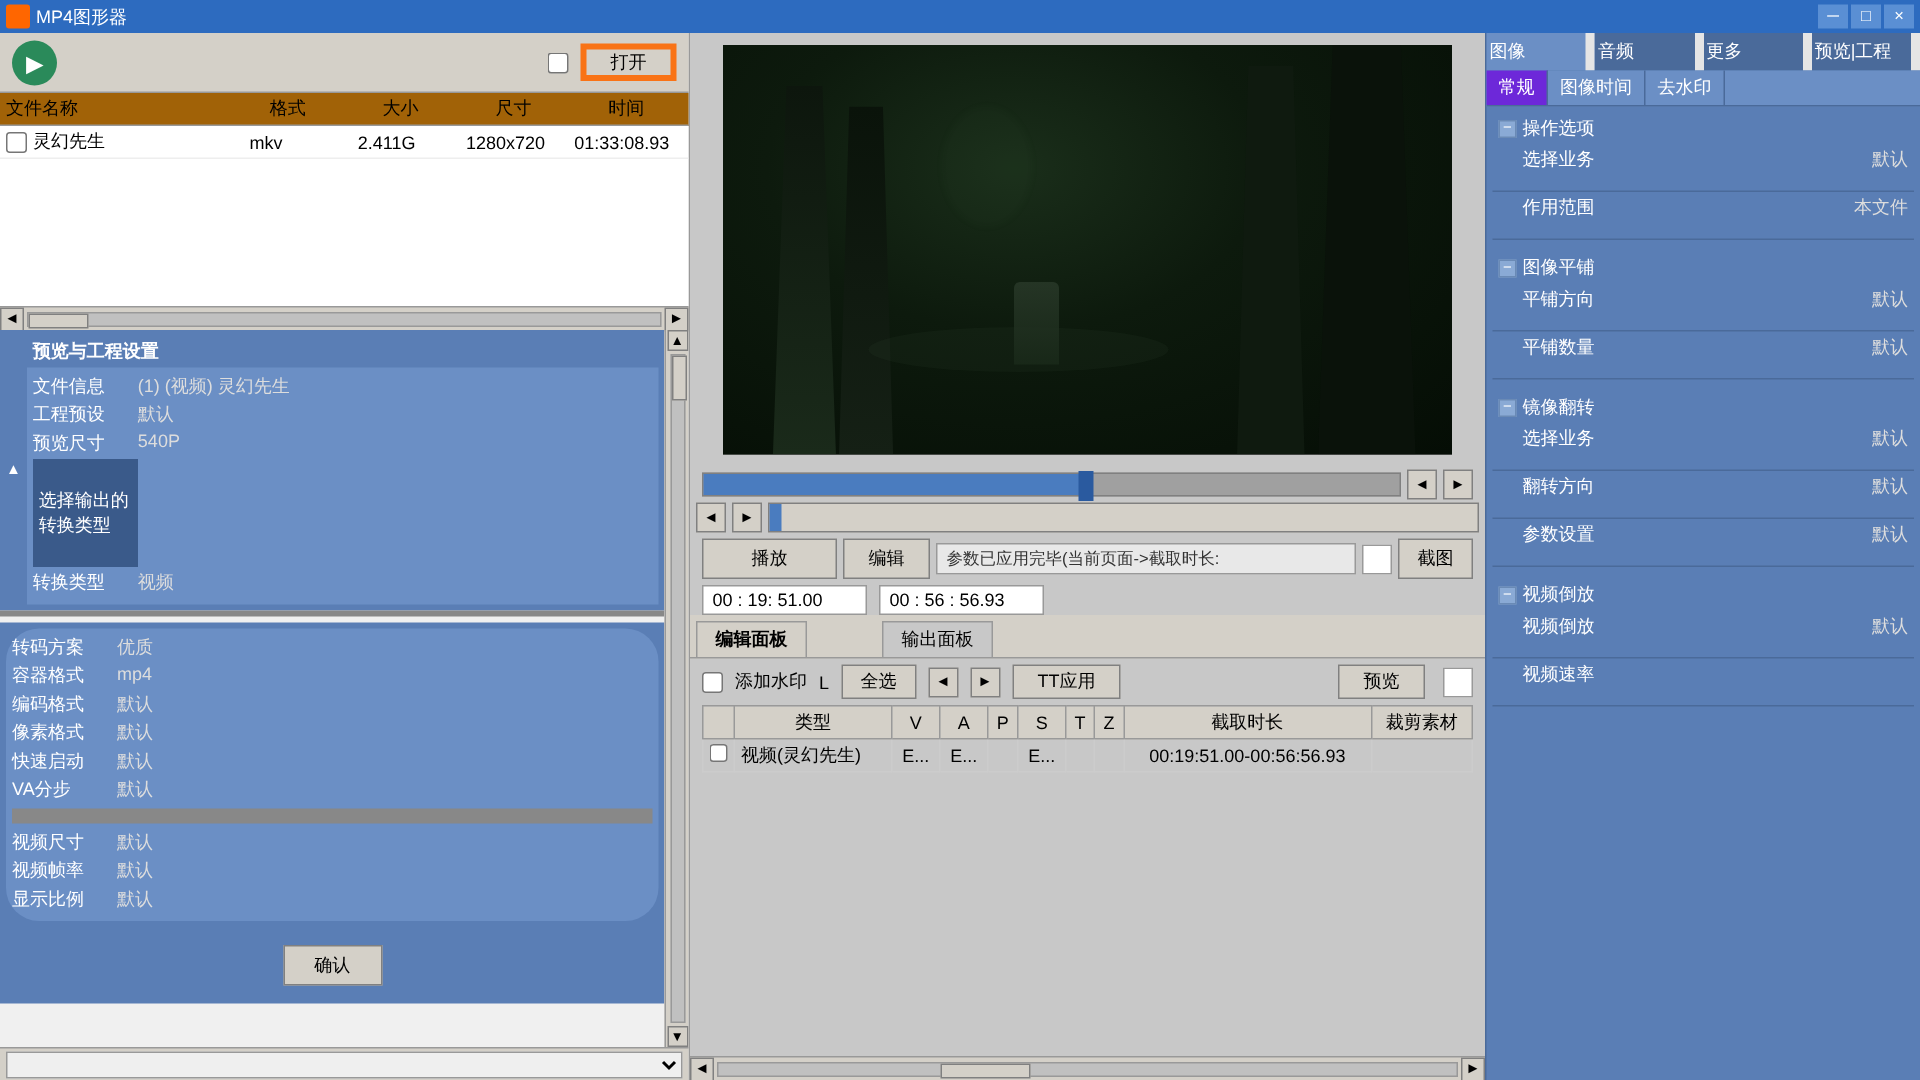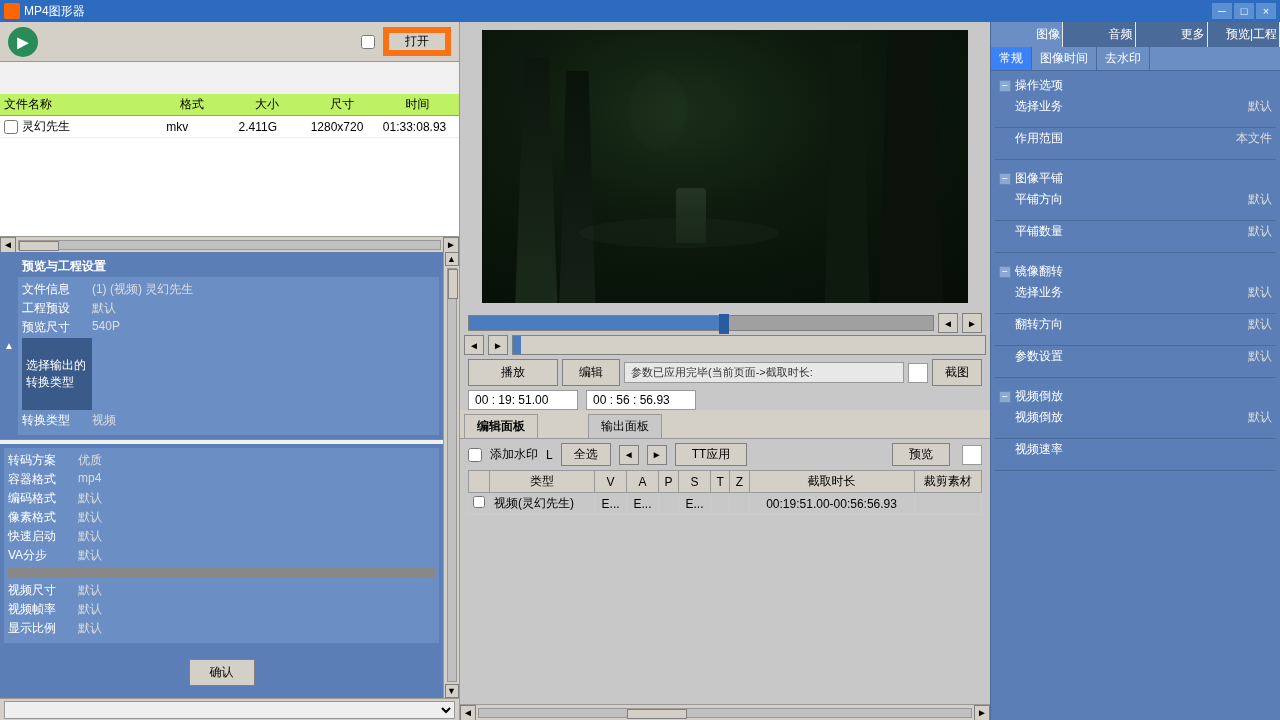--- a/index.html
+++ b/index.html
@@ -12,23 +12,23 @@
     .title-bar-right { display: flex; gap: 2px; }
     .title-btn { width: 20px; height: 16px; background: #5a8fd4; border: none; color: white; cursor: pointer; font-size: 11px; display: flex; align-items: center; justify-content: center; }
     
     .main-content { display: flex; flex: 1; overflow: hidden; }
     
     
     .left-panel { width: 460px; display: flex; flex-direction: column; border-right: 1px solid #999; }
     
     .top-bar { height: 40px; background: #d4d0c8; display: flex; align-items: center; padding: 0 8px; border-bottom: 1px solid #999; gap: 8px; }
     
-    .open-btn { background: #d4d0c8; border: 6px solid #f97316; padding: 0 16px; cursor: pointer; font-size: 12px; }
-    
-    .file-list-header { display: flex; background: #bef264; border-bottom: 1px solid #999; padding: 2px 4px; font-size: 12px; margin-top: 32px; }
+    .open-btn { background: #d4d0c8; border: 4px solid #f97316; padding: 0 16px; cursor: pointer; font-size: 12px; }
+    
+    .file-list-header { display: flex; background: #a16207; border-bottom: 1px solid #999; padding: 2px 4px; font-size: 12px; }
     .file-col { flex: 1; text-align: center; }
     .file-col-name { flex: 2; text-align: left; }
     
     .file-list { flex: 1; background: white; overflow-y: auto; min-height: 100px; max-height: 120px; }
     .file-row { display: flex; align-items: center; padding: 2px 4px; font-size: 12px; border-bottom: 1px solid #eee; }
     .file-row .file-col { flex: 1; text-align: left; }
     .file-row .file-col-name { flex: 2; text-align: left; }
     .file-checkbox { width: 14px; height: 14px; margin-right: 4px; }
     
     .scroll-bar-h { height: 16px; background: #d4d0c8; border-top: 1px solid #999; display: flex; align-items: center; }
@@ -38,21 +38,21 @@
     
     
     .settings-panel { background: #5a7eb5; padding: 4px; }
     .settings-title { color: white; font-size: 12px; font-weight: bold; padding: 2px 4px; }
     .settings-inner { background: #6b8fc5; padding: 4px; }
     .settings-row { display: flex; margin-bottom: 2px; font-size: 12px; color: white; }
     .settings-label { width: 70px; }
     .settings-value { flex: 1; color: #ddd; }
     
     .encode-panel { background: #5a7eb5; padding: 4px; margin-top: 4px; }
-    .encode-inner { background: #6b8fc5; padding: 4px; }
+    .encode-inner { background: #6b8fc5; padding: 4px; border-radius: 22px; }
     .encode-row { display: flex; margin-bottom: 2px; font-size: 12px; color: white; }
     .encode-label { width: 70px; }
     .encode-value { flex: 1; color: #ddd; }
     
     .confirm-btn { background: #d4d0c8; border: 1px solid #808080; padding: 4px 20px; cursor: pointer; font-size: 12px; margin: 8px auto; display: block; }
     
     
     .center-panel { flex: 1; display: flex; flex-direction: column; background: #c8c8c8; }
     
     .video-area { padding: 8px; background: #c8c8c8; }
@@ -93,29 +93,29 @@
     .video-table { width: 100%; border-collapse: collapse; font-size: 12px; }
     .video-table th { background: #d4d0c8; border: 1px solid #999; padding: 2px 4px; text-align: center; font-weight: normal; }
     .video-table td { border: 1px solid #ccc; padding: 2px 4px; text-align: center; }
     .video-table td:first-child { width: 20px; }
     .video-table td:nth-child(2) { text-align: left; padding-left: 4px; }
     
     
     .right-panel { width: 290px; background: #5a7eb5; display: flex; flex-direction: column; border-left: 1px solid #4a6a9a; }
     
     .right-tabs { display: flex; background: #4a6a9a; }
-    .right-tab { flex: 1; padding: 4px 2px; text-align: right; cursor: pointer; font-size: 12px; color: white; border-right: 1px solid #e5e5e5; }
+    .right-tab { flex: 1; padding: 4px 2px; text-align: left; cursor: pointer; font-size: 12px; color: white; border-right: 6px solid #e5e5e5; }
     .right-tab.active { background: #6b8fc5; }
     
     .right-subtab { background: #6b8fc5; padding: 4px; }
     .base-btn { background: #8aaad5; border: 1px solid #7090bb; padding: 3px 20px; cursor: pointer; font-size: 12px; color: white; }
     
     .right-options { display: flex; background: #6b8fc5; border-bottom: 1px solid #4a6a9a; }
     .right-option { padding: 3px 8px; font-size: 12px; color: white; cursor: pointer; border-right: 1px solid #4a6a9a; }
-    .right-option.active { background: #3b82f6; }
+    .right-option.active { background: #6d28d9; }
     
     .prop-section { padding: 4px; }
     .prop-header { display: flex; align-items: center; font-size: 12px; color: white; padding: 2px 4px; cursor: pointer; }
     .prop-minus { width: 12px; height: 12px; background: #8aaad5; border: 1px solid #6a8ab5; display: flex; align-items: center; justify-content: center; font-size: 10px; margin-right: 4px; }
     .prop-row { display: flex; font-size: 12px; color: white; padding: 2px 4px 12px 20px; border-bottom: 1px solid #4a6a9a; }
     .prop-label { flex: 1; }
     .prop-value { width: 80px; text-align: right; color: #ddd; }
     
     .scrollable-right { overflow-y: auto; flex: 1; }
     

